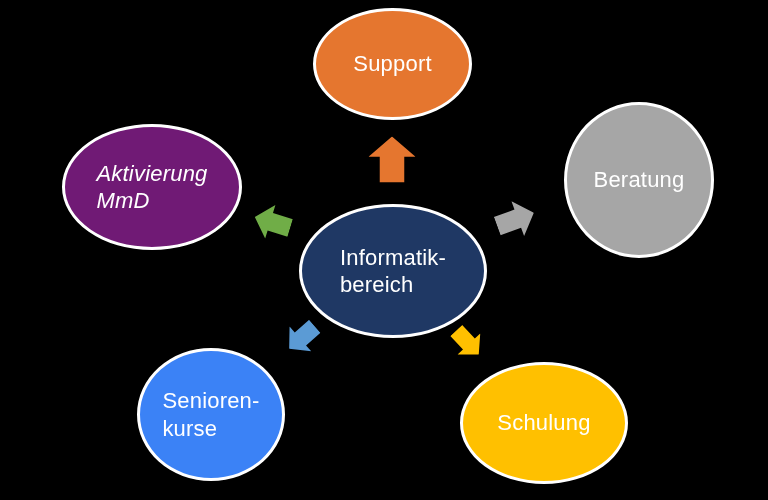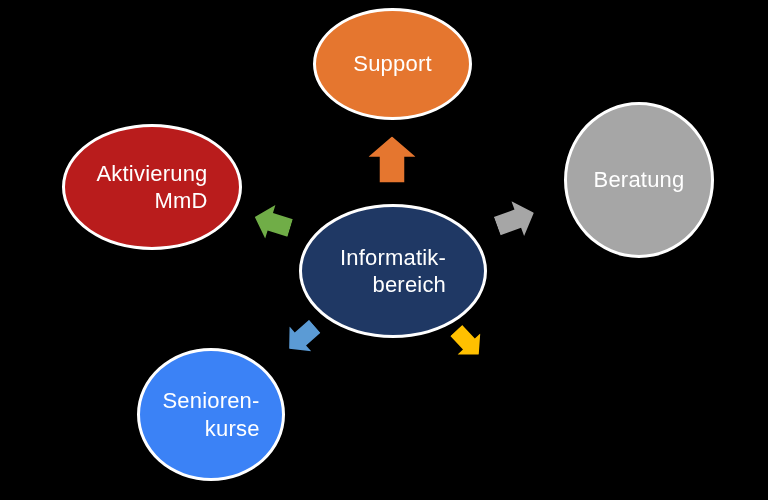--- a/index.html
+++ b/index.html
@@ -21,21 +21,21 @@
     border-radius: 50%;
     box-sizing: border-box;
     display: flex;
     align-items: center;
     justify-content: center;
   }
   .node .label {
     color: #ffffff;
     font-size: 22px;
     line-height: 1.25;
-    text-align: right;
+    text-align: left;
     white-space: pre-line;
     letter-spacing: 0.2px;
   }
   .arrow {
     position: absolute;
   }
   .arrow svg {
     display: block;
     width: 100%;
     height: 100%;
@@ -60,27 +60,30 @@
 <div class="canvas">
 
   <div class="node node-support" style="background-color: rgb(229, 118, 47);">
     <span class="label">Support</span>
   </div>
 
   <div class="node node-beratung" style="background-color: rgb(166, 166, 166);">
     <span class="label">Beratung</span>
   </div>
 
+  <div class="node node-schulung" style="background-color: rgb(255, 192, 0);">
+    <span class="label">Schulung</span>
+  </div>
 
   <div class="node node-seniorenkurse" style="background-color: #3b82f6;">
     <span class="label">Senioren-
 kurse</span>
   </div>
 
-  <div class="node node-aktivierung" style="background-color: #b91c1c;">
+  <div class="node node-aktivierung" style="background-color: #701a75; font-style: italic;">
     <span class="label">Aktivierung
 MmD</span>
   </div>
 
   <div class="node node-center" style="background-color: rgb(31, 56, 100);">
     <span class="label">Informatik-
 bereich</span>
   </div>
 
   <div class="arrow arrow-support" style="color: rgb(229, 118, 47);">

